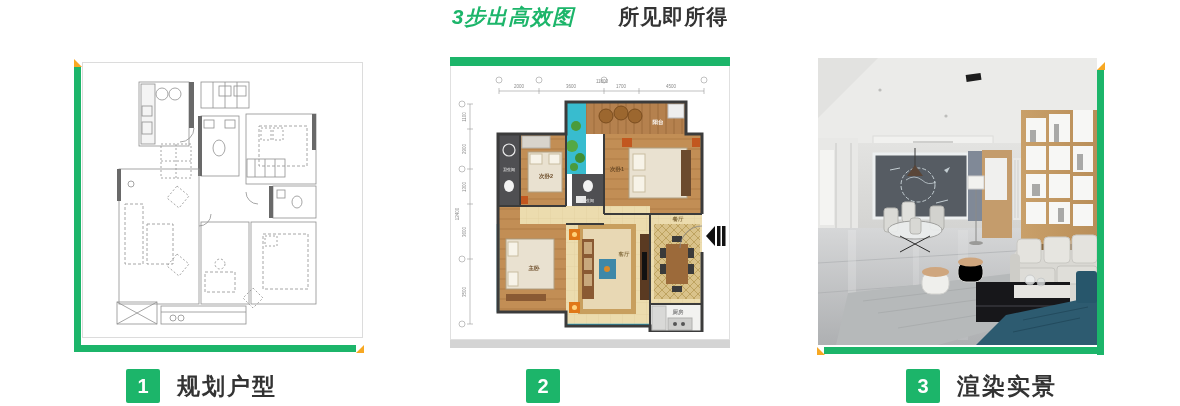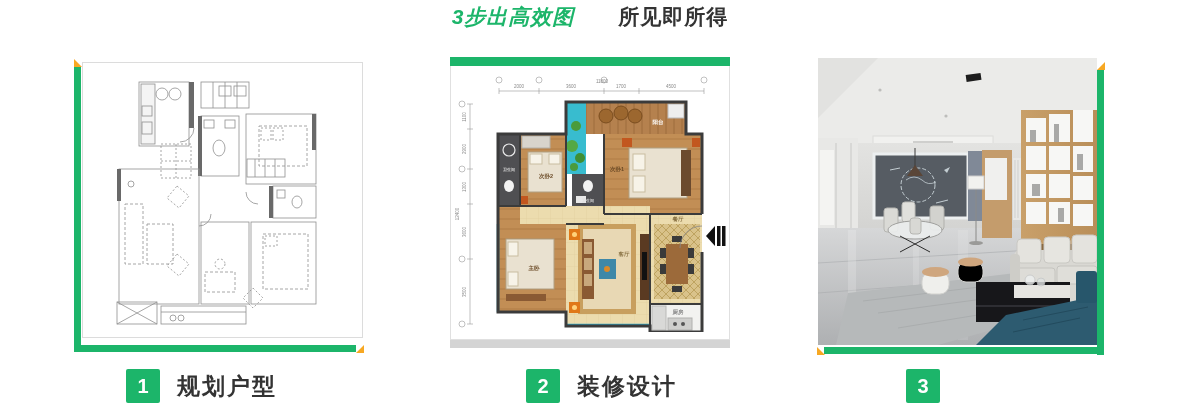--- a/index.html
+++ b/index.html
@@ -515,19 +515,19 @@
       </svg>
     </div>
   </div>
 
   <div class="step step1">
     <div class="badge">1</div>
     <div class="step-label">规划户型</div>
   </div>
   <div class="step step2">
     <div class="badge">2</div>
-    <div class="step-label">装修设计</div>
   </div>
   <div class="step step3">
     <div class="badge">3</div>
+    <div class="step-label">渲染实景</div>
   </div>
 
 </div>
 
 </body></html>

